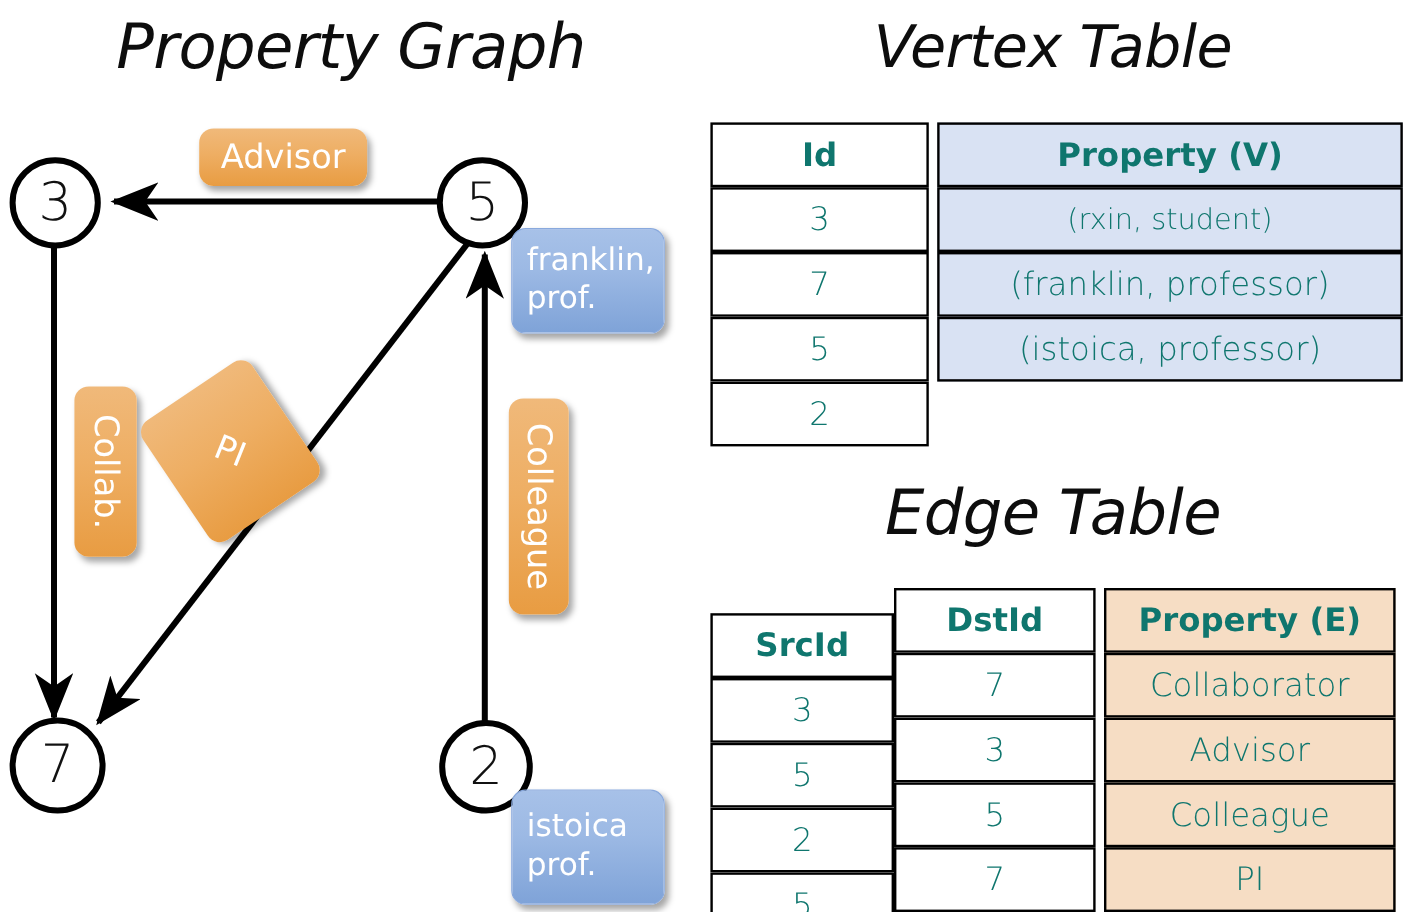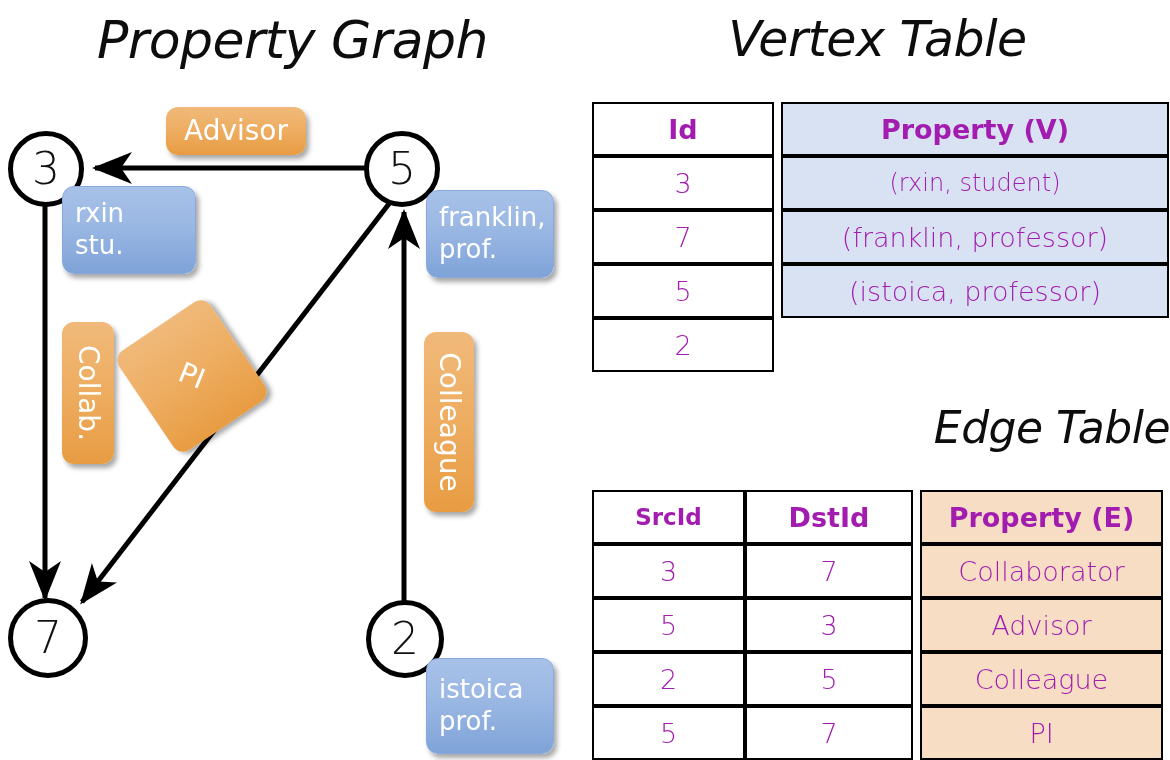--- a/index.html
+++ b/index.html
@@ -10,21 +10,21 @@
   
   .bigtitle{
     position:absolute;text-align:center;
     font-family:"DejaVu Sans","Liberation Sans",sans-serif;
     font-weight:300;color:#0d0d0d;white-space:nowrap;
     letter-spacing:-0.5px;
     font-style:italic;
   }
   #title-property-graph{left:0;top:10px;width:585px;font-size:52px;line-height:60px;}
   #title-vertex-table{left:585px;top:10px;width:585px;font-size:49px;line-height:60px;}
-  #title-edge-table{left:585px;top:398px;width:585px;font-size:44px;line-height:60px;text-align:right;}
+  #title-edge-table{left:585px;top:398px;width:585px;font-size:52px;line-height:60px;}
 
   
   #graph{position:absolute;left:0;top:0;width:585px;height:760px;}
   #graph svg{position:absolute;left:0;top:0;width:585px;height:760px;}
 
   .node-circle{
     position:absolute;border:5px solid #000;border-radius:50%;
     background:#fff;box-sizing:border-box;
     display:flex;align-items:center;justify-content:center;
     font-family:"DejaVu Sans","Liberation Sans",sans-serif;
@@ -58,21 +58,21 @@
   .ebox.vert > span{ transform:rotate(90deg); display:block; }
   .ebox.diag > span{ transform:rotate(56deg); display:block; }
 
   
   .tbl{position:absolute;display:flex;}
   .tcol{display:flex;flex-direction:column;}
   .tcell{
     box-sizing:border-box;border:2px solid #000;
     display:flex;align-items:center;justify-content:center;
     font-family:"DejaVu Sans","Liberation Sans",sans-serif;
-    font-weight:300;color:#a21caf;white-space:nowrap;
+    font-weight:300;color:#0f766e;white-space:nowrap;
   }
   .tcell.hdr{font-weight:700;}
   .gap{width:7px;}
   .fill-blue{background:#d9e2f3;}
   .fill-peach{background:#f6ddc4;}
   .fill-white{background:#ffffff;}
 </style>
 </head>
 <body>
 
@@ -108,24 +108,20 @@
     <div class="node-circle" style="left:364px;top:131px; width:76px; height:76px;">
       <span>5</span>
     </div>
     <div class="node-circle" style="left:8px;  top:598px; width:80px; height:80px;">
       <span>7</span>
     </div>
     <div class="node-circle" style="left:366px;top:600px; width:78px; height:78px;">
       <span>2</span>
     </div>
 
-    <div class="vbox" style="left:62px; top:186px; width:134px; height:88px;">
-      <div>rxin</div>
-      <div>stu.</div>
-    </div>
 
     <div class="vbox" style="left:426px; top:190px; width:128px; height:88px;">
       <div>franklin,</div>
       <div>prof.</div>
     </div>
 
 
     <div class="vbox" style="left:426px; top:658px; width:128px; height:96px;">
       <div>istoica</div>
       <div>prof.</div>
@@ -165,21 +161,21 @@
       <div class="tcell hdr fill-blue" style="width:388px;height:54px;font-size:27px;">Property (V)</div>
       <div class="tcell fill-blue" style="width:388px;height:54px;font-size:24px;">(rxin, student)</div>
       <div class="tcell fill-blue" style="width:388px;height:54px;font-size:27px;">(franklin, professor)</div>
       <div class="tcell fill-blue" style="width:388px;height:54px;font-size:27px;">(istoica, professor)</div>
     </div>
   </div>
 
   <div class="tbl" id="edge-table" style="left:592px;top:490px;">
 
     <div class="tcol">
-      <div class="tcell hdr fill-white" style="width:153px;height:54px;font-size:23px;">SrcId</div>
+      <div class="tcell hdr fill-white" style="width:153px;height:54px;font-size:27px;margin-top:21px;">SrcId</div>
       <div class="tcell fill-white" style="width:153px;height:54px;font-size:27px;">3</div>
       <div class="tcell fill-white" style="width:153px;height:54px;font-size:27px;">5</div>
       <div class="tcell fill-white" style="width:153px;height:54px;font-size:27px;">2</div>
       <div class="tcell fill-white" style="width:153px;height:54px;font-size:27px;">5</div>
     </div>
 
     <div class="tcol">
       <div class="tcell hdr fill-white" style="width:168px;height:54px;font-size:27px;">DstId</div>
       <div class="tcell fill-white" style="width:168px;height:54px;font-size:27px;">7</div>
       <div class="tcell fill-white" style="width:168px;height:54px;font-size:27px;">3</div>

